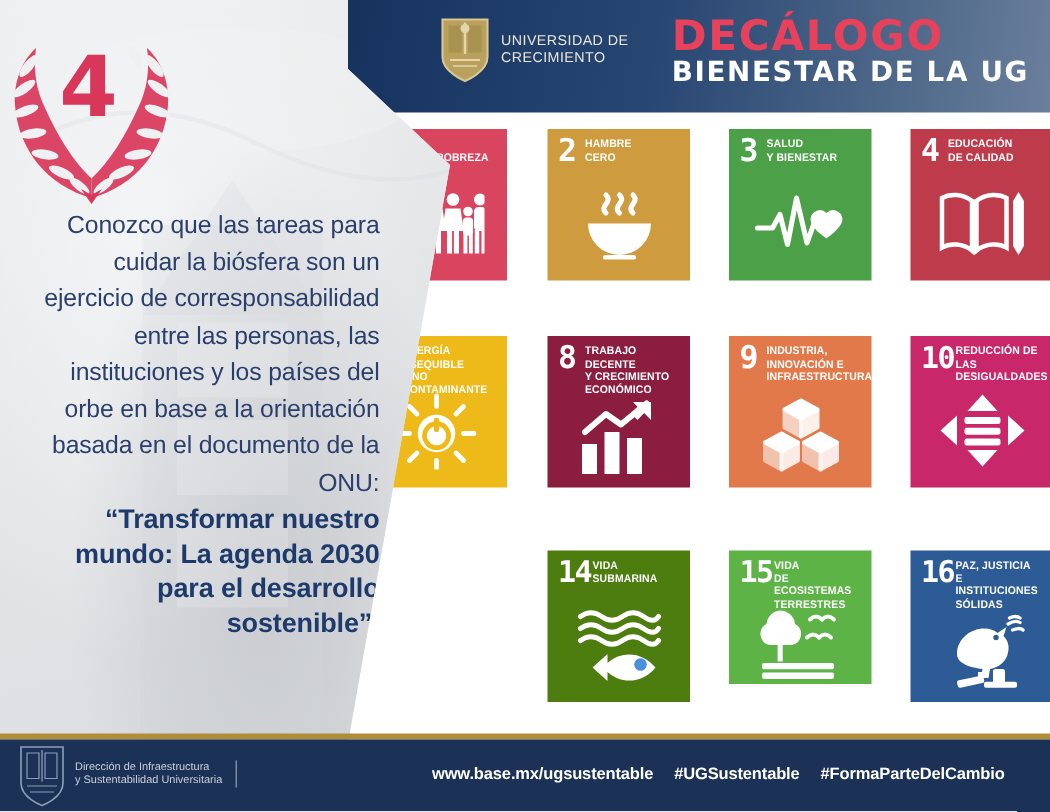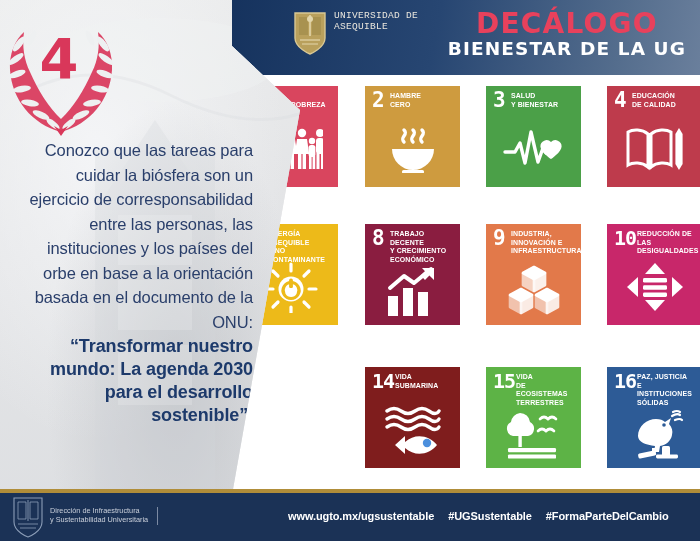--- a/index.html
+++ b/index.html
@@ -17,25 +17,25 @@
   #header {
     position:absolute; left:0; top:0; width:700px; height:75px;
     background:linear-gradient(100deg,#0f2d55 0%,#13305c 35%,#2b4a74 70%,#4b6party 100%);
     background:linear-gradient(100deg,#102c54 0%,#14315c 30%,#274672 62%,#546d8d 88%,#6a7f9c 100%);
     z-index:5;
   }
   #header-left-block{
     position:absolute;left:0;top:0;width:232px;height:75px;background:#12305b;
   }
   #ug-logo-wrap{
-    position:absolute; left:293px; top:10px; display:flex; gap:7px;font-family:Liberation Mono, monospace;
+    position:absolute; left:293px; top:10px; display:flex; align-items:center; gap:7px;
   }
   #ug-shield { width:34px; height:46px; position:relative; }
   #ug-name { color:#e9e6dd; font-size:9.5px; line-height:11px; letter-spacing:.3px; }
-  #title-block{ position:absolute; right:14px; top:9px; text-align:center; }
+  #title-block{ position:absolute; right:14px; top:9px; text-align:left; }
   #title-main{
     color:#e8415c; font-size:28px; font-weight:bold; letter-spacing:1.2px; line-height:29px;
     font-family:"DejaVu Sans", sans-serif;
   }
   #title-sub{
     color:#ffffff; font-size:18.5px; font-weight:bold; letter-spacing:1.1px; line-height:22px;
     font-family:"DejaVu Sans", sans-serif;
   }
 
   
@@ -273,39 +273,39 @@
       <path d="M29 1 l10 11 h-20 z"></path>
             <path d="M29 49 l10 -11 h-20 z"></path>
       <path d="M1 25 l11 -10 v20 z"></path>
             <path d="M57 25 l-11 -10 v20 z"></path>
       <rect x="17" y="16" width="24" height="4.6" rx="1.4"></rect>
       <rect x="17" y="23.2" width="24" height="4.6" rx="1.4"></rect>
       <rect x="17" y="30.4" width="24" height="4.6" rx="1.4"></rect>
     </svg>
         </div>
       </div>
-      <div class="tile" style="left: 365px; top: 292px; width: 95px; height: 101px; background: #7f1d1d;">
+      <div class="tile" style="left: 365px; top: 292px; width: 95px; height: 101px; background: #4d7c0f;">
         <div class="num wide">14</div>
         <div class="lbl" style="left: 30px; right: 3px;">
           <div>VIDA</div>
           <div>SUBMARINA</div>
         </div>
         <div class="glyph" style="top: 33px;">
           <svg width="60" height="50" viewBox="0 0 60 50" fill="#fff">
       <g stroke="#fff" stroke-width="3.4" fill="none" stroke-linecap="round">
         <path d="M4 6 q7 -5 14 0 t14 0 t14 0 t10 0"></path>
         <path d="M4 14 q7 -5 14 0 t14 0 t14 0 t10 0"></path>
         <path d="M4 22 q7 -5 14 0 t14 0 t14 0 t10 0"></path>
       </g>
       <path d="M12 40 l10 -9 v6 c10 -9 24 -7 32 3 c-8 10 -22 12 -32 3 v6 z"></path>
       <circle cx="44" cy="38" r="4.2" fill="#4C8FDD"></circle>
     </svg>
         </div>
       </div>
-      <div class="tile" style="left: 486px; top: 292px; width: 95px; height: 101px; background: rgb(93, 179, 70);">
+      <div class="tile" style="left: 486px; top: 292px; width: 95px; height: 89px; background: rgb(93, 179, 70);">
         <div class="num wide">15</div>
         <div class="lbl" style="left: 30px; right: 3px;">
           <div>VIDA</div>
           <div>DE ECOSISTEMAS</div>
           <div>TERRESTRES</div>
         </div>
         <div class="glyph" style="top: 40px;">
           <svg width="60" height="50" viewBox="0 0 60 50" fill="#fff">
       <path d="M16 4 a10 10 0 0 1 10 9 a7.5 7.5 0 0 1 -2 14 H9 a7.5 7.5 0 0 1 -2 -14 A10 10 0 0 1 16 4 z"></path>
       <rect x="14.4" y="26" width="3.4" height="12"></rect>
@@ -412,21 +412,21 @@
           <rect x="6" y="7" width="9" height="18" fill="#9c8848" opacity=".6"></rect>
           <rect x="19" y="7" width="9" height="18" fill="#9c8848" opacity=".6"></rect>
           <path d="M17 5 L17 26" stroke="#e3d6ab" stroke-width="1.6"></path>
           <circle cx="17" cy="9" r="3" fill="#e3d6ab"></circle>
           <path d="M7 30 H27" stroke="#e3d6ab" stroke-width="1.2"></path>
           <path d="M9 34 H25" stroke="#e3d6ab" stroke-width="1"></path>
         </svg>
       </div>
       <div id="ug-name">
         <div>UNIVERSIDAD DE</div>
-        <div>ASEQUIBLE</div>
+        <div>CRECIMIENTO</div>
       </div>
     </div>
     <div id="title-block">
       <div id="title-main">DECÁLOGO</div>
       <div id="title-sub">BIENESTAR DE LA UG</div>
     </div>
   </div>
 
   <div id="gold-rule"></div>
   <div id="footer">
@@ -439,19 +439,19 @@
       </svg>
     </div>
     <div id="footer-dep">
       <div class="col">
         <div>Dirección de Infraestructura</div>
         <div>y Sustentabilidad Universitaria</div>
       </div>
       <div id="footer-divider"></div>
     </div>
     <div id="footer-links">
-      <span>www.ugto.mx/ugsustentable</span>
+      <span>www.base.mx/ugsustentable</span>
       <span>#UGSustentable</span>
       <span>#FormaParteDelCambio</span>
     </div>
   </div>
 
 </div>
 
 </body></html>

